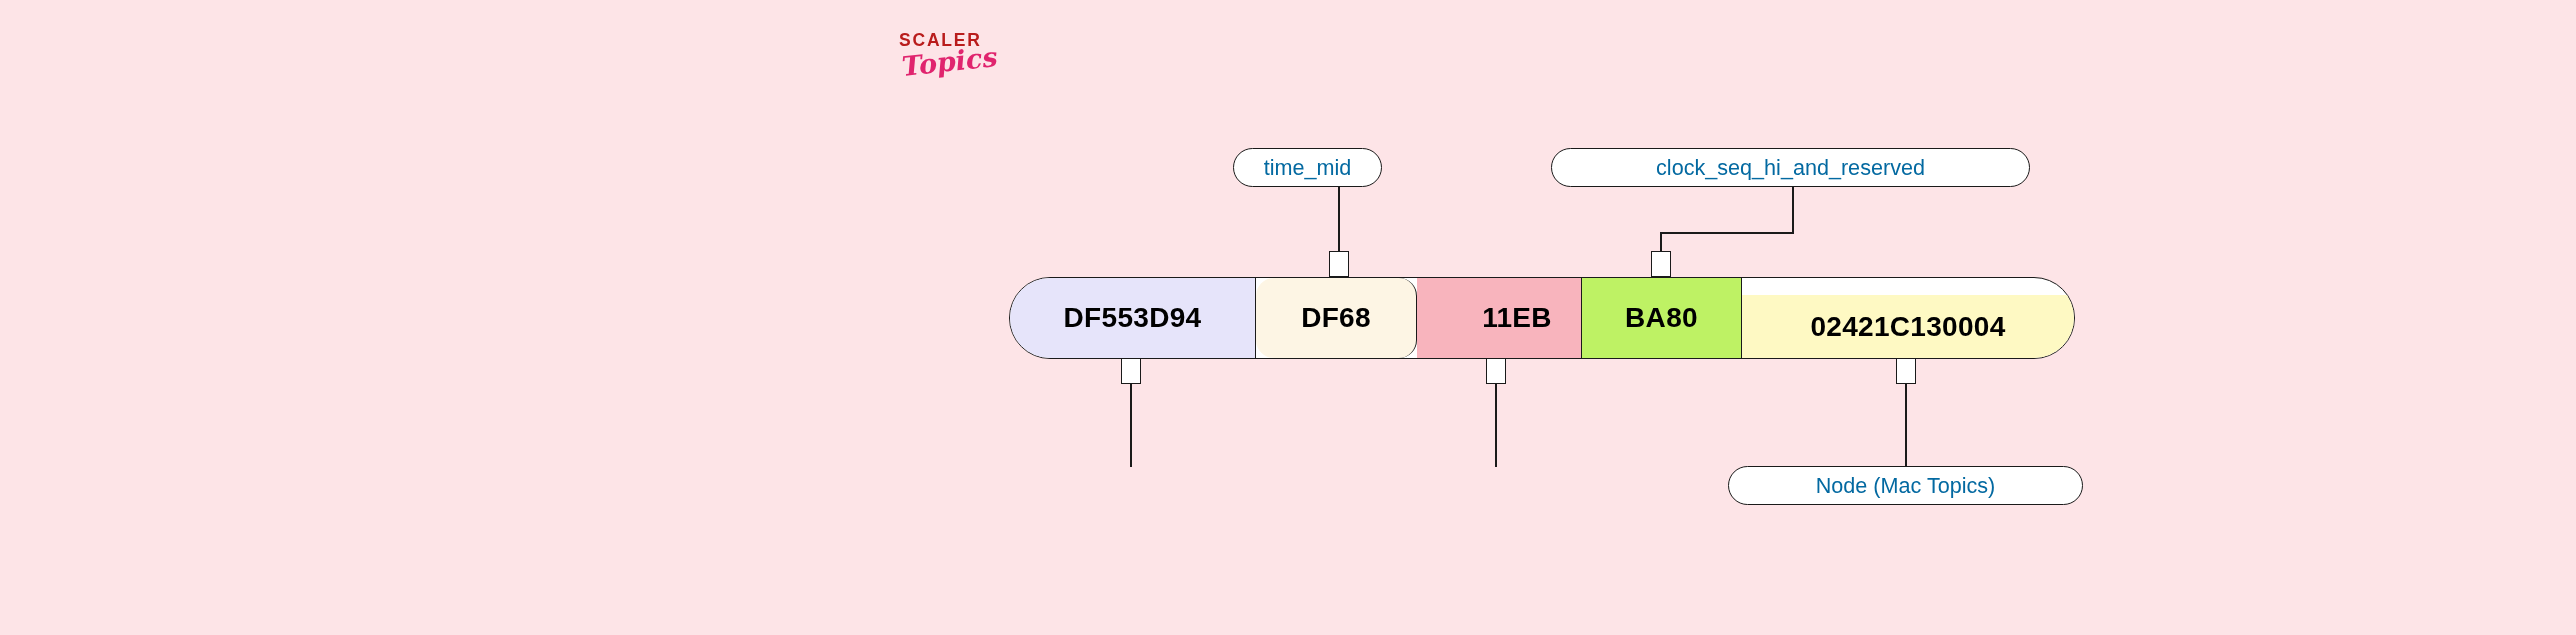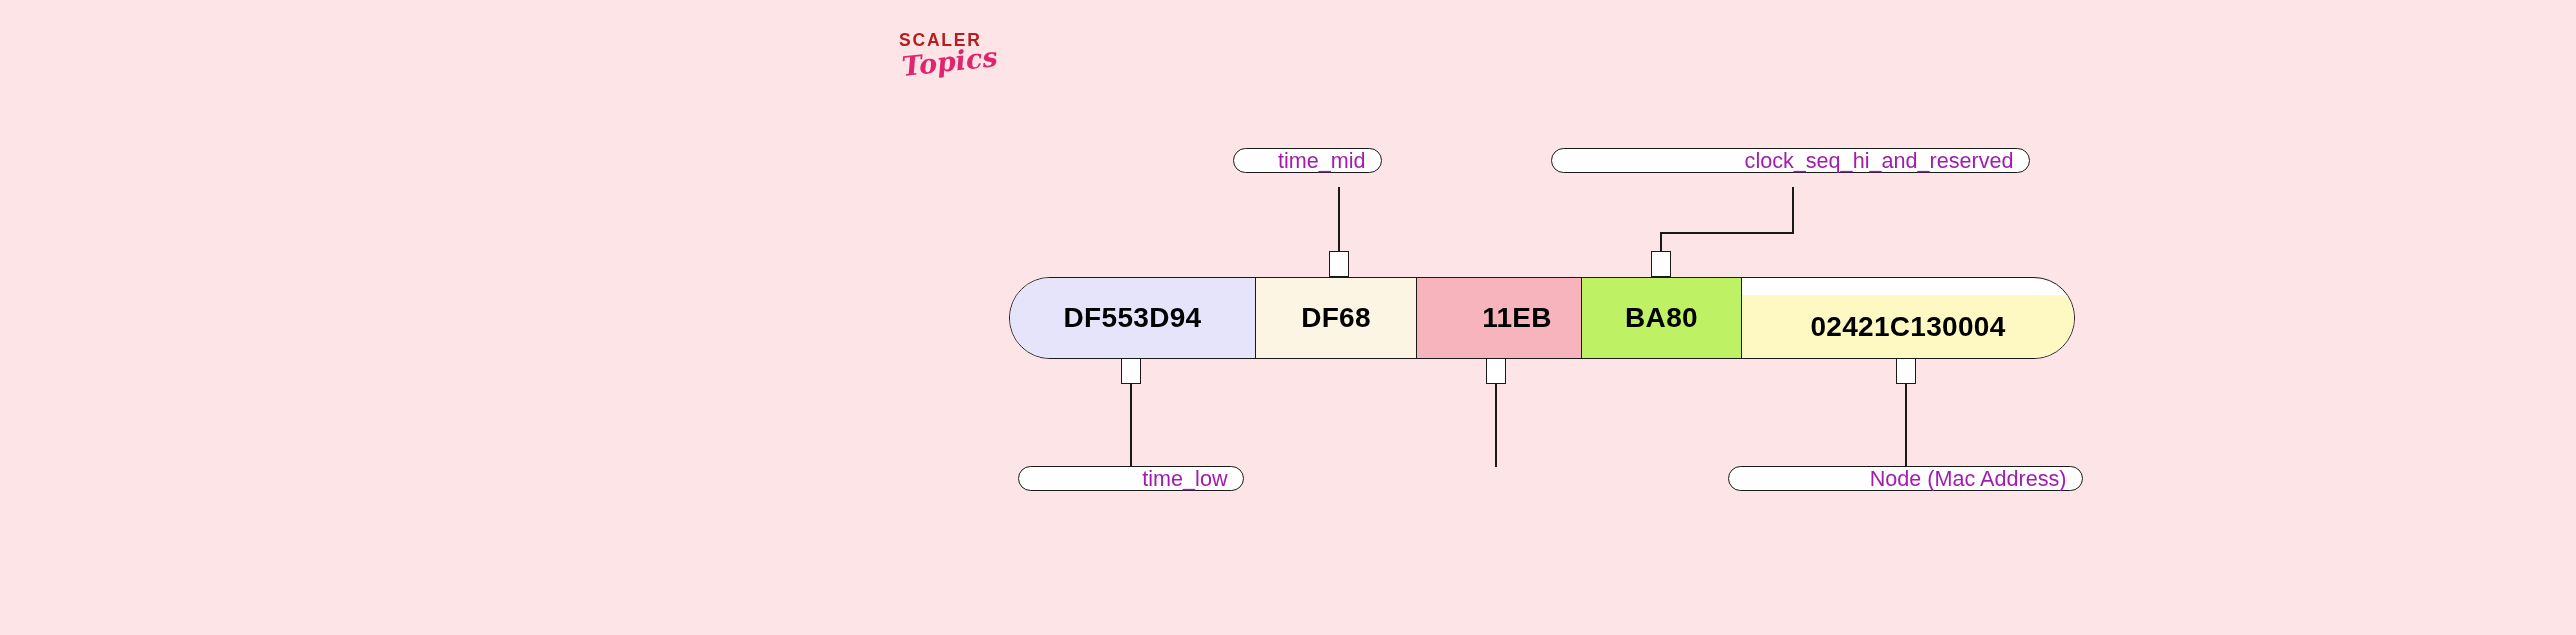--- a/index.html
+++ b/index.html
@@ -77,31 +77,31 @@
     font-size: 28px;
     color: #000000;
     letter-spacing: 0.3px;
     white-space: nowrap;
   }
   .seg:last-child { border-right: none; }
 
   
   .pill {
     position: absolute;
-    height: 25px;
+    height: 39px;
     background: #ffffff;
     border: 1.5px solid #1a1a1a;
     border-radius: 20.6px;
     box-sizing: border-box;
     display: flex;
     align-items: center;
-    justify-content: flex-end;
+    justify-content: center;
     font-family: "Liberation Sans", sans-serif;
     font-size: 21.6px;
-    color: #a21caf;
+    color: #0369a1;
     white-space: nowrap;
     padding: 0 15.5px;
     z-index: 6;
   }
 
   
   .tab {
     position: absolute;
     width: 19.6px;
     height: 26px;
@@ -146,35 +146,32 @@
     <span>clock_seq_hi_and_reserved</span>
   </div>
 
   <div class="vline" style="left:1792px; top:187px; height:46px;"></div>
   <div class="hline" style="left:1660px; top:232px; width:134px;"></div>
   <div class="vline" style="left:1660px; top:232px; height:44px;"></div>
   <div class="tab" style="left:1651px; top:251px;"></div>
 
   <div class="uuid-bar" style="width: 1066px;">
     <div class="seg" style="width: 246px; background: rgb(230, 228, 250);">DF553D94</div>
-    <div class="seg" style="width: 161px; background: rgb(253, 245, 228);">DF68</div>
+    <div class="seg" style="width: 161px; background: rgb(253, 245, 228); border-radius: 18px;">DF68</div>
     <div class="seg" style="width: 165px; background: rgb(248, 180, 189); padding-left: 36px;">11EB</div>
     <div class="seg" style="width: 160px; background: #bef264;">BA80</div>
     <div class="seg" style="width: 332px; background: #fef9c3; margin-top: 17px;">02421C130004</div>
   </div>
 
   <div class="tab" style="left:1121px; top:358px;"></div>
   <div class="vline" style="left:1130px; top:382px; height:85px;"></div>
-  <div class="pill" style="left:1018px; top:466px; width:226px;">
-    <span>time_low</span>
-  </div>
 
   <div class="tab" style="left:1486px; top:358px;"></div>
   <div class="vline" style="left:1495px; top:382px; height:85px;"></div>
 
   <div class="tab" style="left:1896px; top:358px;"></div>
   <div class="vline" style="left:1905px; top:382px; height:85px;"></div>
   <div class="pill" style="left:1728px; top:466px; width:355px;">
-    <span>Node (Mac Address)</span>
+    <span>Node (Mac Topics)</span>
   </div>
 
 </div>
 
 
 </body></html>

